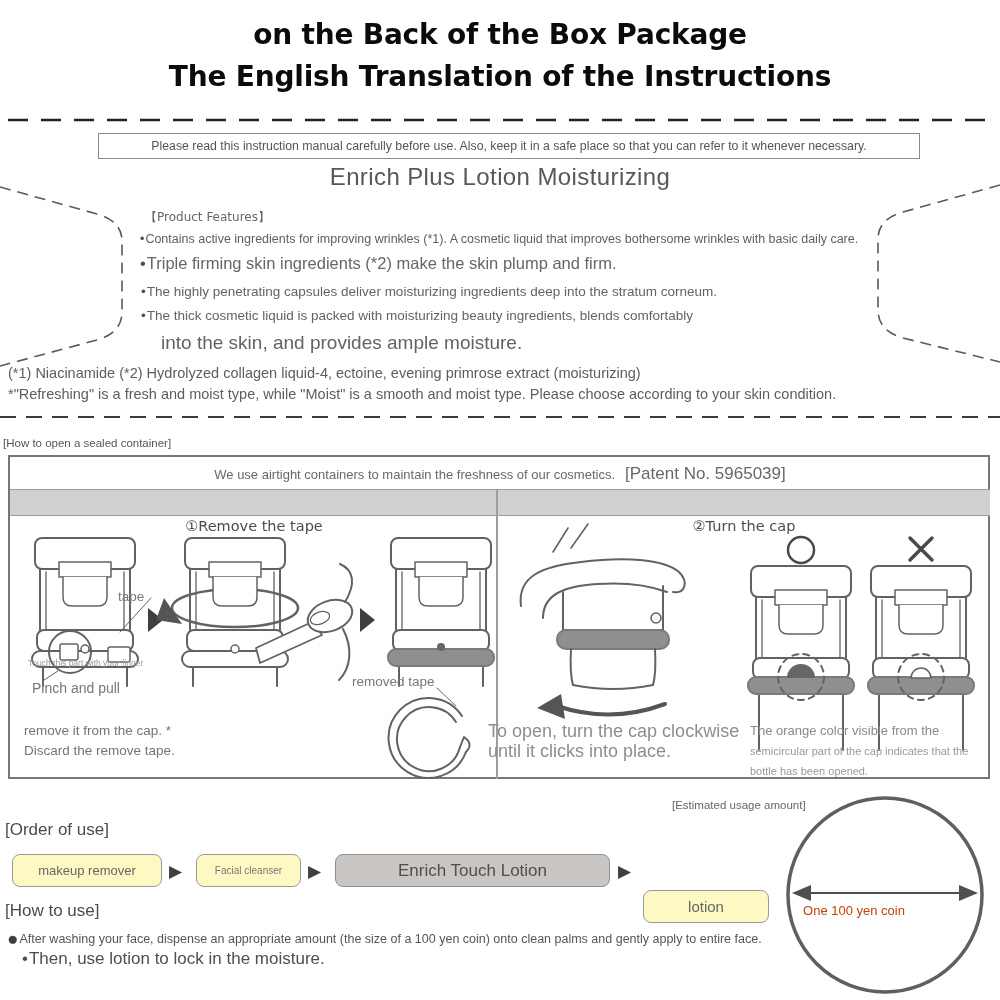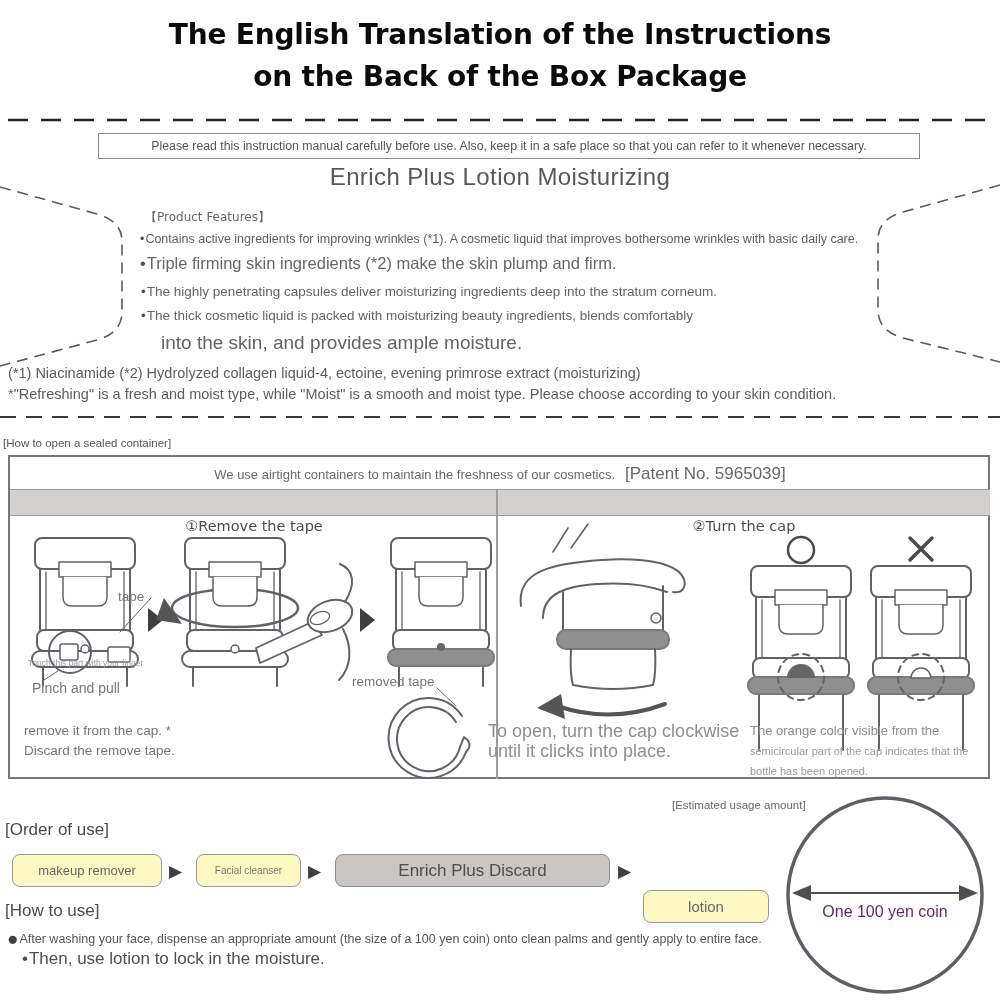--- a/index.html
+++ b/index.html
@@ -73,43 +73,43 @@
     color:#666; z-index:3; }
   .fb1 { left:12px; width:150px; font-size:13px; }
   .fb2 { left:196px; width:105px; font-size:10px; color:#777; }
   .fb3 { left:335px; width:275px; font-size:17px; color:#4f4f4f; background:#c9c6c3; border-color:#8f8f8f; }
   .fb4 { left:643px; width:126px; font-size:15px;margin-top:36px; }
   .flow-arrow { top:861px; font-size:17px; color:#3f3f3f; z-index:3;
     font-family:"DejaVu Sans","Liberation Sans",sans-serif; }
   .fa1 { left:169px; } .fa2 { left:308px; } .fa3 { left:618px; }
 
   .coin-svg { left:785px; top:795px; z-index:2; }
-  .coin-label { left:785px; top:903px; width:200px; text-align:center; font-size:16px; color:#701a75; z-index:3; }
+  .coin-label { left:754px; top:903px; width:200px; text-align:center; font-size:13px; color:#c2410c; z-index:3; }
 
   .htu-head { left:5px; top:901px; font-size:17px; color:#4c4c4c; z-index:3; }
   .htu1 { left:7px; top:928px; font-size:12.5px; color:#555; z-index:3; white-space:nowrap; }
   .htu1 .bigdot { font-size:19px; color:#3d4043; vertical-align:-2px; margin-right:1px; }
   .htu2 { left:22px; top:949px; font-size:17px; color:#4f4f4f; z-index:3; white-space:nowrap; }
 </style>
 </head>
 <body>
 
 <div class="page">
 
   <svg class="abs" style="left:0;top:0;z-index:1;" width="1000" height="1000" viewBox="0 0 1000 1000">
     <path d="M8,120 H992" stroke="#222" stroke-width="2.5" stroke-dasharray="20 13" fill="none"></path>
     <path d="M0,187 L97,214 Q122,221 122,241 L122,312 Q122,333 97,340 L0,366" stroke="#5a5a5a" stroke-width="1.6" stroke-dasharray="11 7" fill="none"></path>
     <path d="M1000,185 L903,212 Q878,219 878,239 L878,310 Q878,331 903,338 L1000,362" stroke="#5a5a5a" stroke-width="1.6" stroke-dasharray="11 7" fill="none"></path>
     <path d="M0,417 H1000" stroke="#3a3a3a" stroke-width="2" stroke-dasharray="16 10" fill="none"></path>
     <path d="M12,715 H988" stroke="#444" stroke-width="1.8" stroke-dasharray="14 9" fill="none"></path>
   </svg>
 
   <div class="abs main-title">
+    <div>on the Back of the Box Package</div>
     <div>The English Translation of the Instructions</div>
-    <div>on the Back of the Box Package</div>
   </div>
 
   <div class="abs notice-box">
     <span>Please read this instruction manual carefully before use. Also, keep it in a safe place so that you can refer to it whenever necessary.</span>
   </div>
 
   <div class="abs product-title">Enrich Plus Lotion Moisturizing</div>
 
   <div class="abs feat-head">【Product Features】</div>
   <div class="abs feat f1"><span class="blt">•</span><span>Contains active ingredients for improving wrinkles (*1). A cosmetic liquid that improves bothersome wrinkles with basic daily care.</span></div>
@@ -256,21 +256,21 @@
   <div class="abs order-head">[Order of use]</div>
   <div class="abs flow-box fb1">
       <span>makeup remover</span>
     </div>
   <div class="abs flow-arrow fa1">▶</div>
   <div class="abs flow-box fb2">
       <span>Facial cleanser</span>
     </div>
   <div class="abs flow-arrow fa2">▶</div>
   <div class="abs flow-box fb3">
-      <span>Enrich Plus Discard</span>
+      <span>Enrich Touch Lotion</span>
     </div>
   <div class="abs flow-arrow fa3">▶</div>
   <div class="abs flow-box fb4">
       <span>lotion</span>
     </div>
 
   <div class="abs htu-head">[How to use]</div>
   <div class="abs htu1"><span class="bigdot">●</span><span>After washing your face, dispense an appropriate amount (the size of a 100 yen coin) onto clean palms and gently apply to entire face.</span></div>
   <div class="abs htu2"><span class="blt">•</span><span>Then, use lotion to lock in the moisture.</span></div>
 

